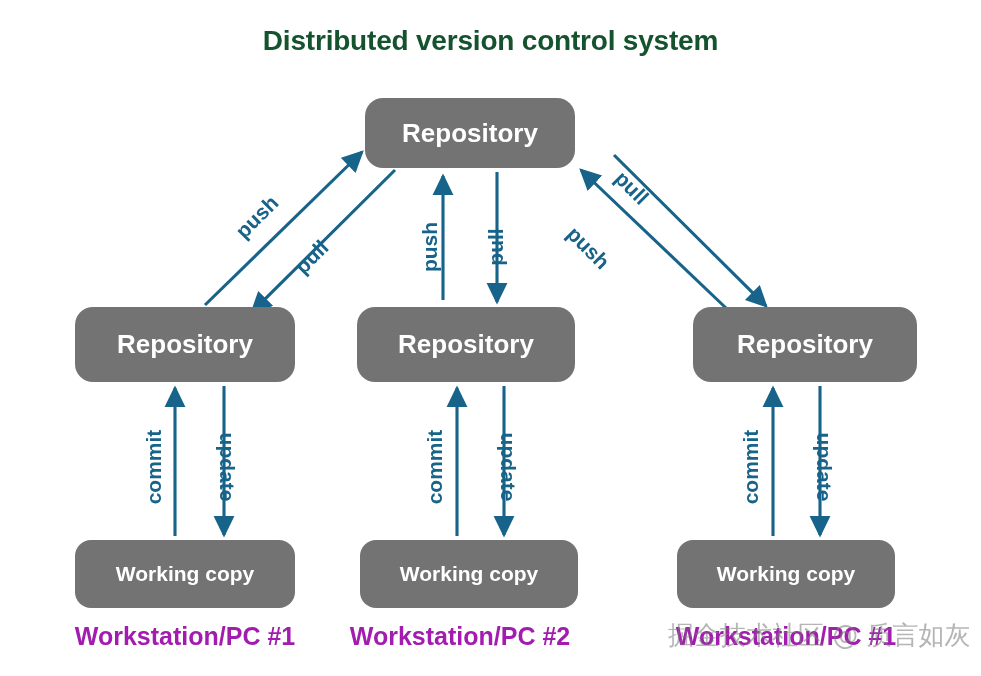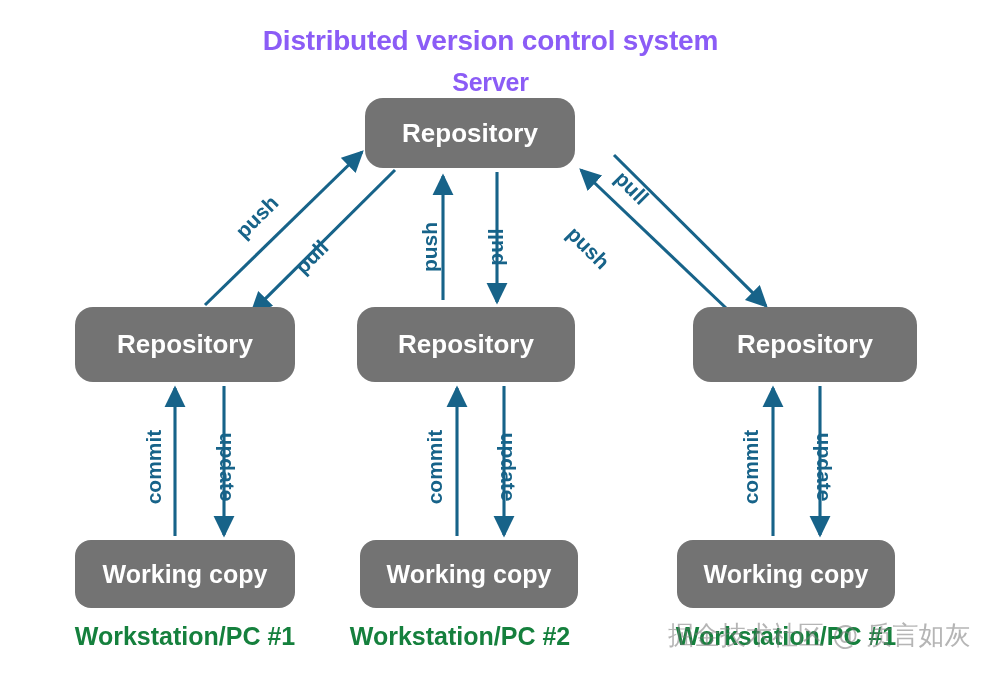--- a/index.html
+++ b/index.html
@@ -23,21 +23,21 @@
     top: 0;
     width: 981px;
     height: 676px;
     pointer-events: none;
   }
   .title {
     position: absolute;
     left: 0;
     width: 981px;
     text-align: center;
-    color: #8b5cf6;
+    color: #14532d;
     font-weight: bold;
     letter-spacing: -0.2px;
   }
   #diagram-title {
     top: 25px;
     font-size: 28px;
   }
   #server-label {
     top: 68px;
     font-size: 25px;
@@ -50,25 +50,25 @@
     font-size: 26px;
     font-weight: bold;
     display: flex;
     align-items: center;
     justify-content: center;
     box-sizing: border-box;
     z-index: 3;
   }
   .node.wc {
     border-radius: 16px;
-    font-size: 25px;
+    font-size: 21px;
   }
   .station-label {
     position: absolute;
-    color: #15803d;
+    color: #a21caf;
     font-size: 25px;
     font-weight: bold;
     text-align: center;
     z-index: 4;
     white-space: nowrap;
   }
   .edge-label {
     position: absolute;
     color: #176389;
     font-size: 21px;
@@ -98,21 +98,20 @@
     z-index: 6;
     font-family: "DejaVu Sans", sans-serif;
   }
 </style>
 </head>
 <body>
 
 <div id="canvas">
 
   <div class="title" id="diagram-title">Distributed version control system</div>
-  <div class="title" id="server-label">Server</div>
 
   <svg id="arrow-layer" viewBox="0 0 981 676">
     <defs>
       <marker id="ah" markerWidth="9" markerHeight="9" refX="6.2" refY="3.4" orient="auto">
         <path d="M0,0 L7,3.4 L0,6.8 Z" fill="#176389"></path>
       </marker>
     </defs>
     <g stroke="#176389" stroke-width="3.1" fill="none" marker-end="url(#ah)">
 
       <line x1="205" y1="305" x2="362" y2="152"></line>

